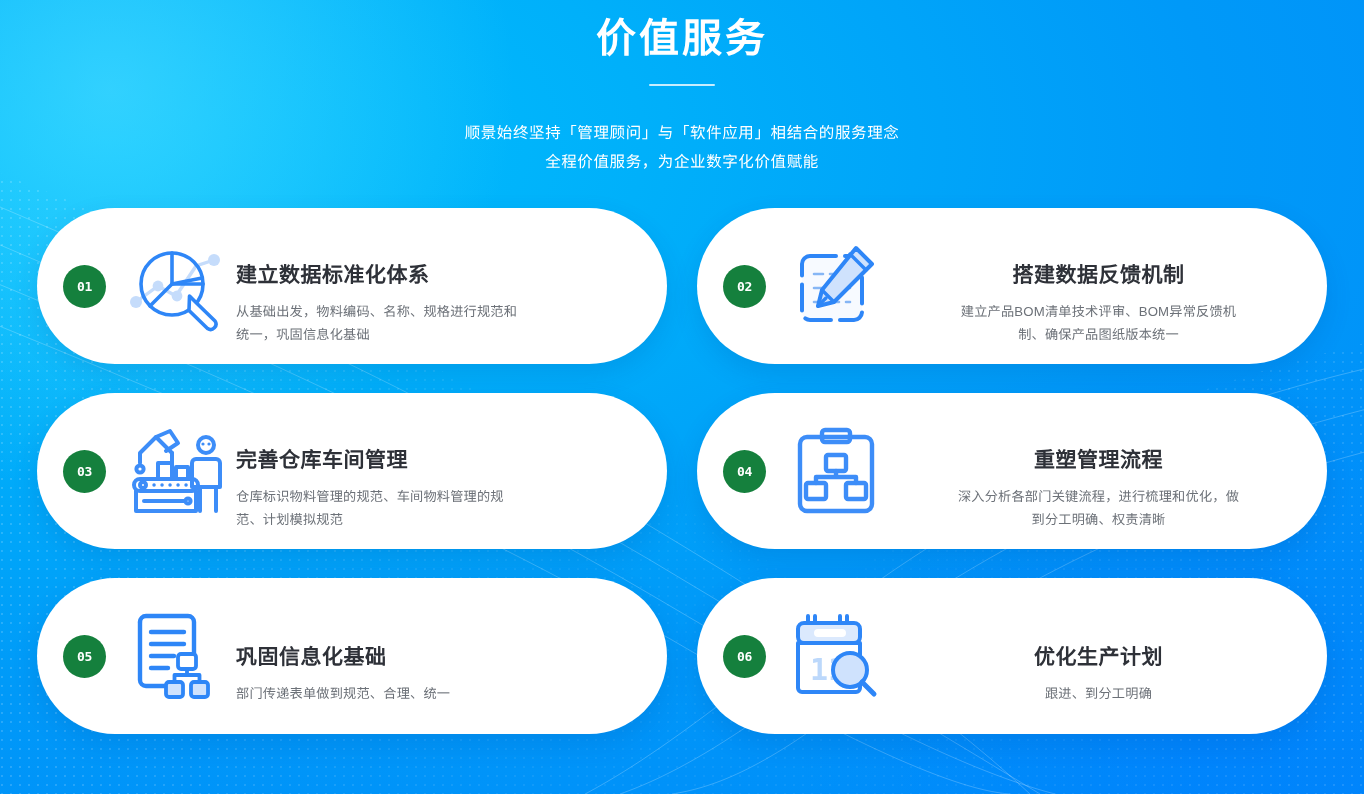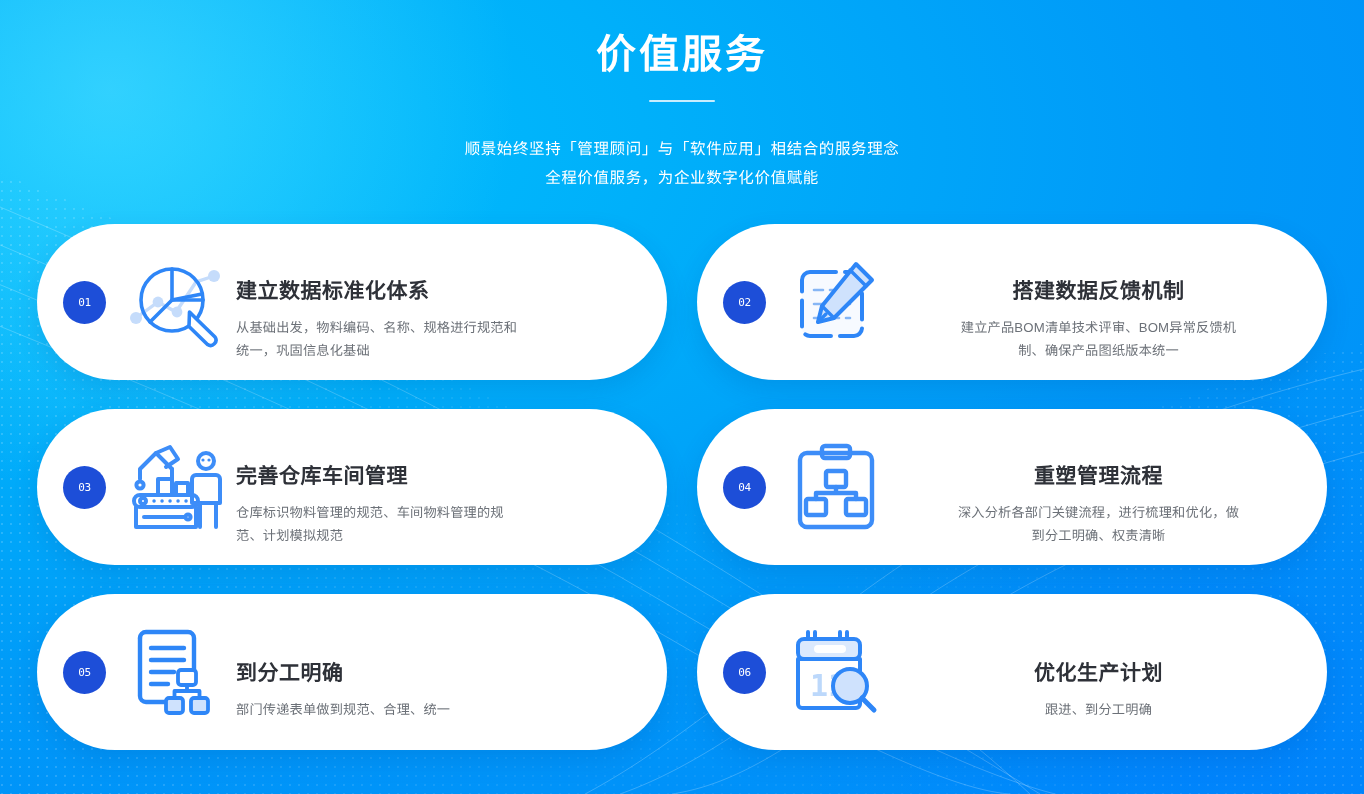--- a/index.html
+++ b/index.html
@@ -24,21 +24,21 @@
     position:absolute; left:-340px; top:-300px; width:900px; height:780px;
     background:radial-gradient(circle at 50% 50%, rgba(90,224,255,.55) 0%, rgba(90,224,255,0) 68%);
   }
   #bg .glowBR {
     position:absolute; right:-280px; bottom:-320px; width:880px; height:760px;
     background:radial-gradient(circle at 50% 50%, rgba(0,120,255,.40) 0%, rgba(0,120,255,0) 70%);
   }
   #bg svg.waves { position:absolute; inset:0; width:100%; height:100%; }
 
   
-  .header { position:relative; z-index:2; text-align:center; padding-top:28px; }
+  .header { position:relative; z-index:2; text-align:center; padding-top:12px; }
   .page-title {
     color:#ffffff; font-size:40px; font-weight:bold; letter-spacing:3px; line-height:1.3;
   }
   .divider {
     width:66px; height:2px; background:rgba(255,255,255,.78);
     margin:20px auto 0; border-radius:2px;
   }
   .subtitle {
     margin-top:33px; color:#ffffff; font-size:15.5px; line-height:1.85; letter-spacing:.6px;
   }
@@ -60,23 +60,23 @@
     background:#ffffff;
     border-radius:78px;
     display:flex;
     align-items:center;
     box-shadow:0 10px 26px rgba(0,60,140,.14);
   }
   .badge {
     flex:0 0 auto;
     width:43px; height:43px; margin-left:26px;
     border-radius:50%;
-    background:#1d4ed8;
+    background:#15803d;
     color:#ffffff;
-    font-size:11px; font-weight:normal; letter-spacing:-.3px;
+    font-size:13px; font-weight:bold; letter-spacing:-.3px;
     display:flex; align-items:center; justify-content:center;
     font-family:"DejaVu Sans Mono","Liberation Mono",monospace;
   }
   .icon-wrap {
     flex:0 0 auto;
     width:112px; height:104px;
     margin-left:14px;
     display:flex; align-items:center; justify-content:center;
   }
   .icon-wrap svg { display:block; }
@@ -289,21 +289,21 @@
           <rect x="48" y="44" width="18" height="15" rx="3" fill="#ffffff"></rect>
           <rect x="36" y="72" width="17" height="15" rx="3"></rect>
           <rect x="61" y="72" width="17" height="15" rx="3"></rect>
         </g>
         <g fill="none" stroke="#2e86f7" stroke-width="3.8" stroke-linecap="round">
           <path d="M57 59 L57 65 M44.5 65 L69.5 65 M44.5 65 L44.5 72 M69.5 65 L69.5 72"></path>
         </g>
       </svg>
     </div>
     <div class="texts">
-      <div class="card-title">到分工明确</div>
+      <div class="card-title">巩固信息化基础</div>
       <div class="card-desc">
         <div>部门传递表单做到规范、合理、统一</div>
       </div>
     </div>
   </div>
 
   <div class="card col2">
     <div class="badge">06</div>
     <div class="icon-wrap">
       <svg width="96" height="92" viewBox="0 0 96 92">

